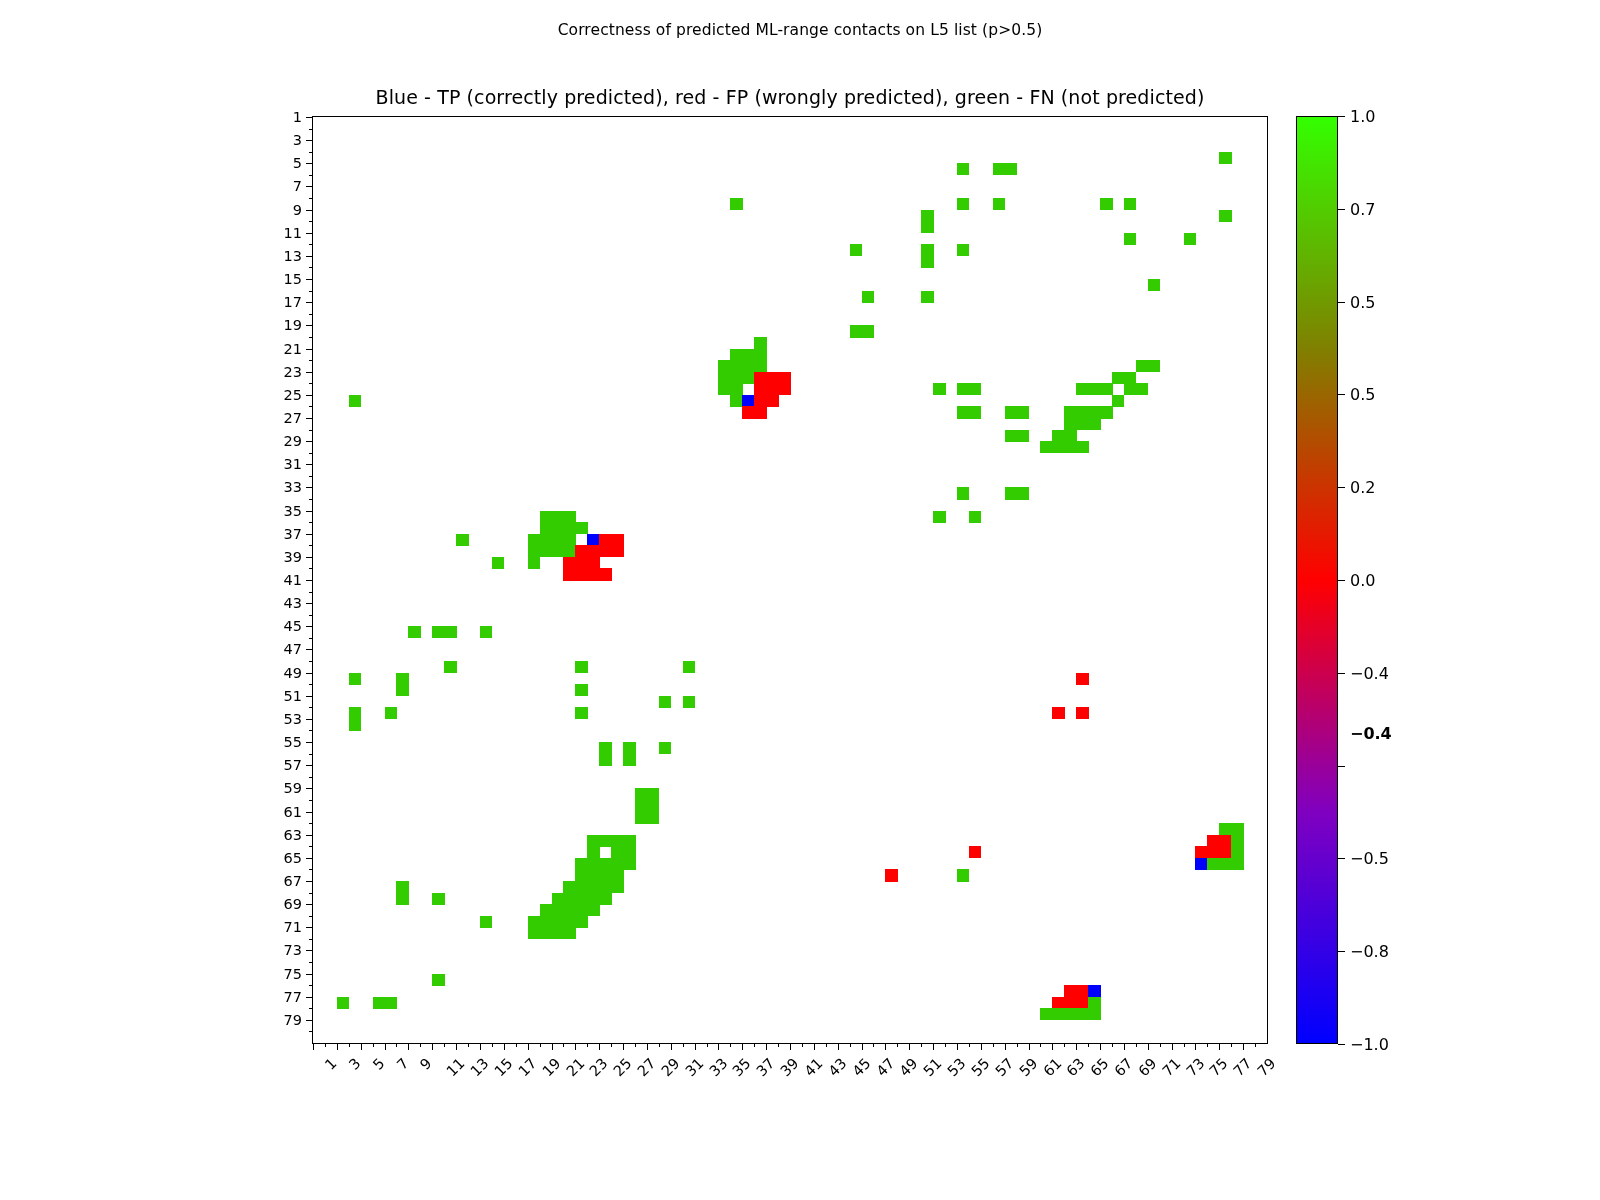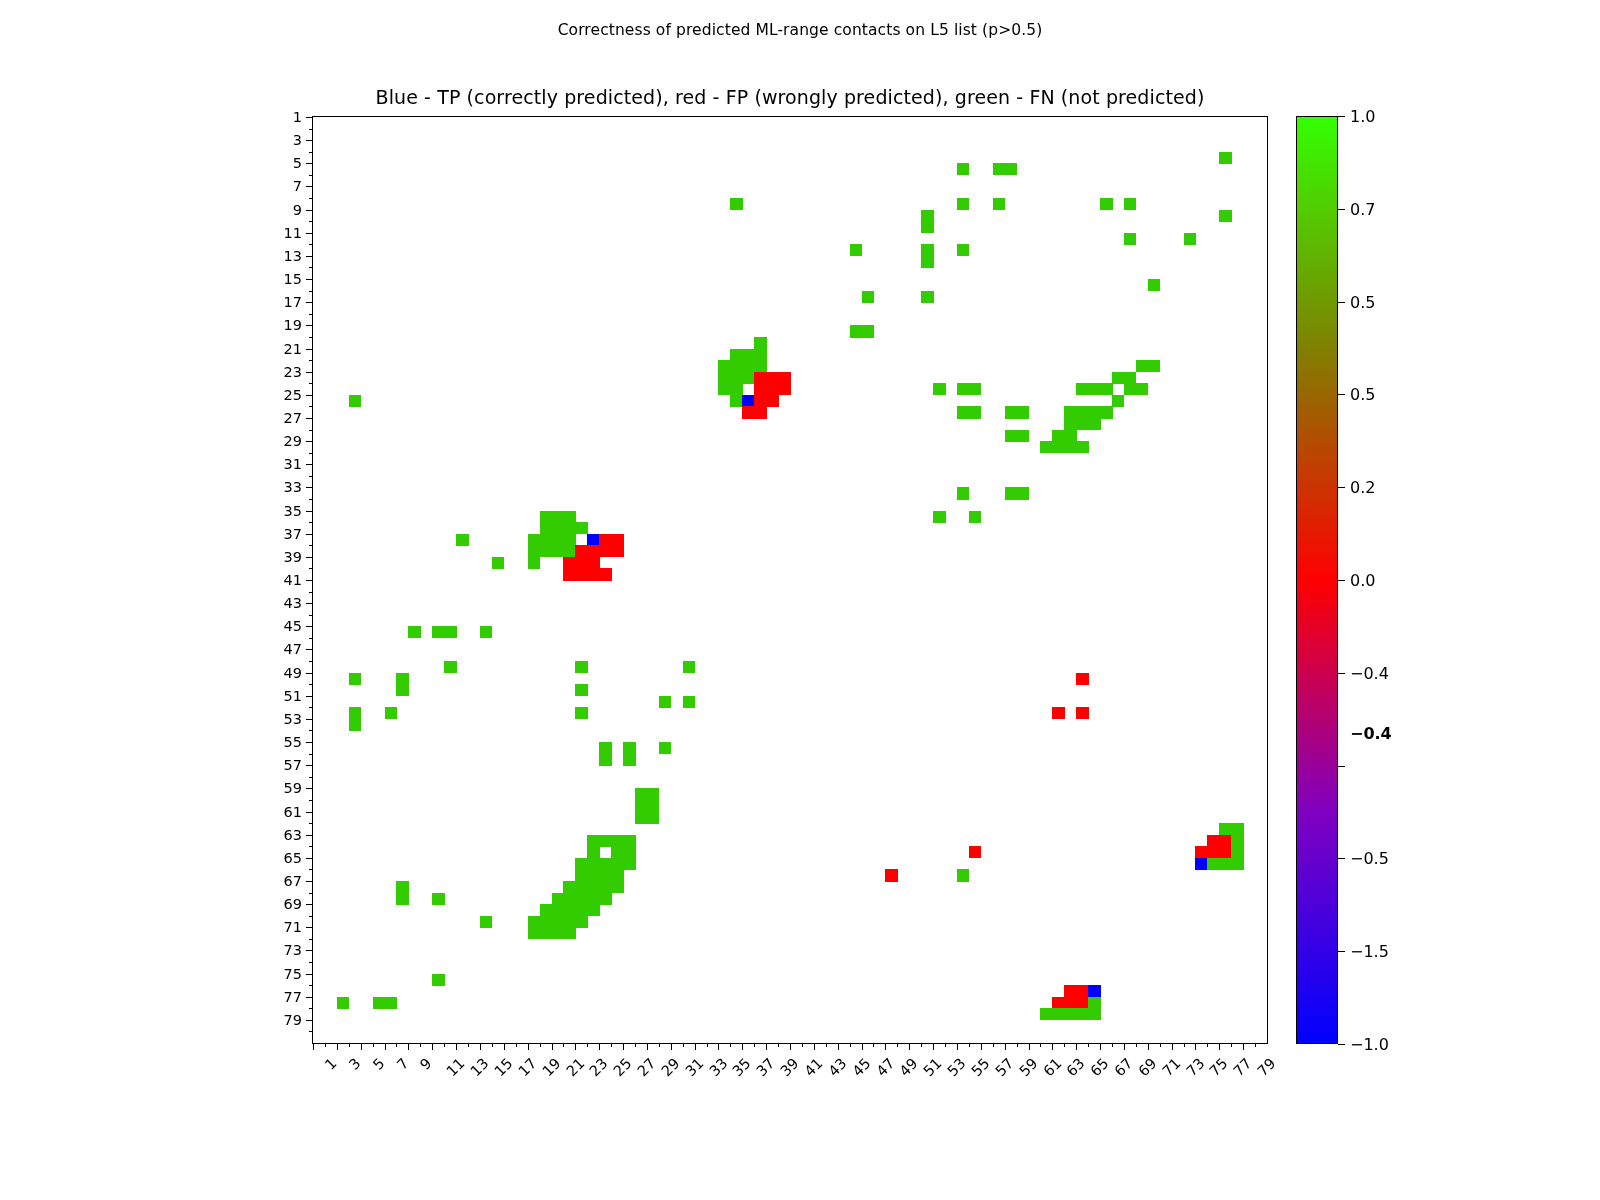--- a/index.html
+++ b/index.html
@@ -623,16 +623,16 @@
     <div class="cblabel" style="top: 371.2px;">0.2</div>
     <div class="cbtick" style="top: 464px;"></div>
     <div class="cblabel" style="top: 464px;">0.0</div>
     <div class="cbtick" style="top: 556.8px;"></div>
     <div class="cblabel" style="top: 556.8px;">−0.4</div>
     <div class="cbtick" style="top: 649.6px;"></div>
     <div class="cblabel" style="top: 617px; font-weight: bold;">−0.4</div>
     <div class="cbtick" style="top: 742.4px;"></div>
     <div class="cblabel" style="top: 742.4px;">−0.5</div>
     <div class="cbtick" style="top: 835.2px;"></div>
-    <div class="cblabel" style="top: 835.2px;">−1.5</div>
+    <div class="cblabel" style="top: 835.2px;">−0.8</div>
     <div class="cbtick" style="top: 928px;"></div>
     <div class="cblabel" style="top: 928px;">−1.0</div>
   </div>
 
 </body></html>

